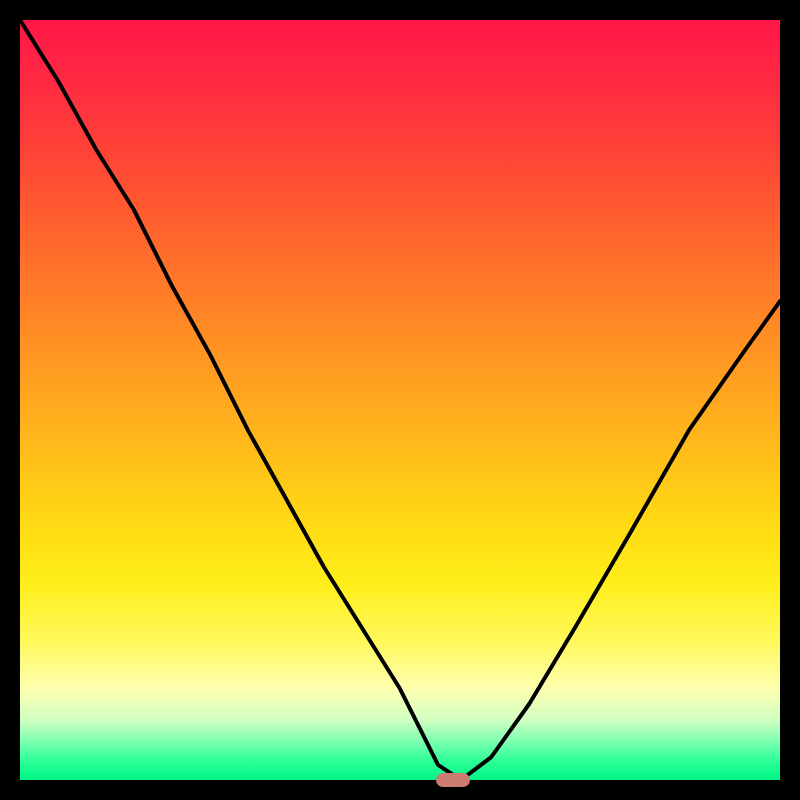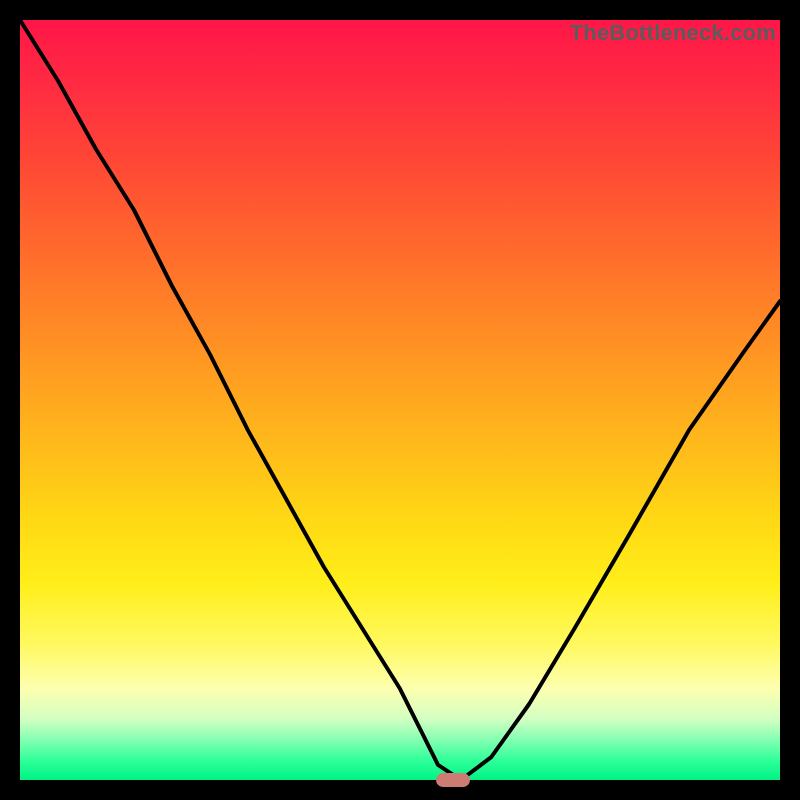--- a/index.html
+++ b/index.html
@@ -66,21 +66,20 @@
     background: #cd7c73;
     transform: translate(-50%, -50%);
   }
 </style>
 </head>
 <body>
 
 <div class="frame">
   <div class="plot-area">
 
-    <div class="watermark">TheBottleneck.com</div>
 
     <svg class="curve" viewBox="0 0 760 760" preserveAspectRatio="none">
       <path fill="none" stroke="#000000" stroke-width="4" stroke-linecap="round" stroke-linejoin="round" d="M0.0 0.0 L38.0 60.8 L76.0 129.2 L114.0 190.0 L152.0 266.0 L190.0 334.4 L228.0 410.4 L266.0 478.8 L304.0 547.2 L342.0 608.0 L380.0 668.8 L402.8 714.4 L418.0 744.8 L440.8 760.0 L471.2 737.2 L509.2 684.0 L554.8 608.0 L608.0 516.8 L668.8 410.4 L722.0 334.4 L760.0 281.2"></path>
     </svg>
 
     <div class="marker" style="left: 433.2px; top: 760px; background: rgb(205, 124, 115);"></div>
   </div>
 </div>
 
 </body></html>

